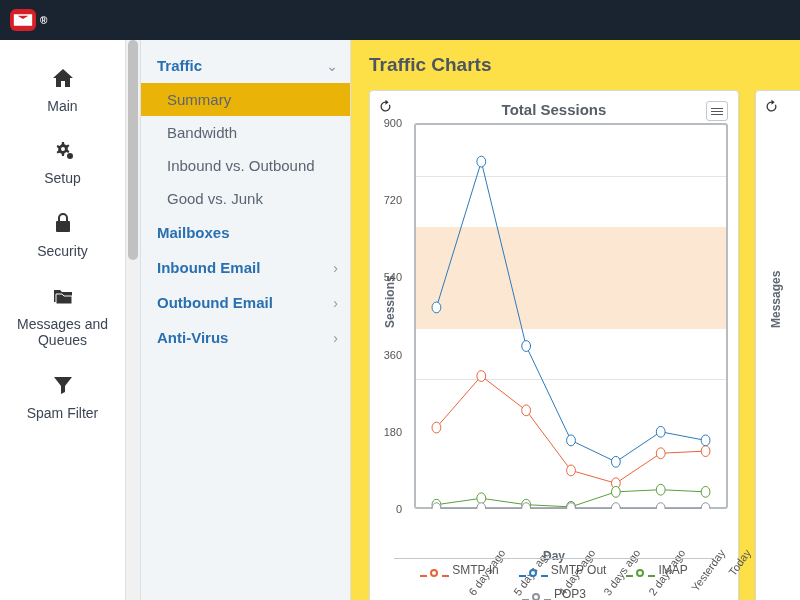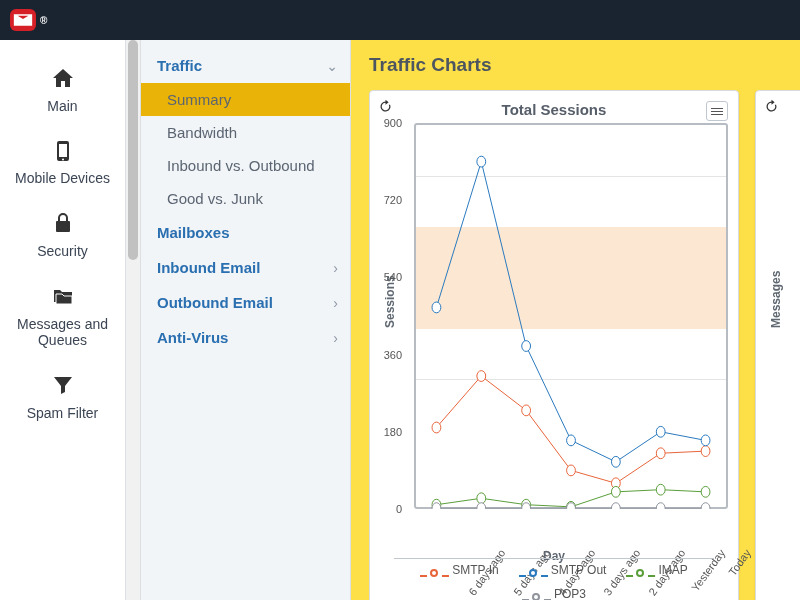--- a/index.html
+++ b/index.html
@@ -73,23 +73,24 @@
 <div class="body">
  <div class="nav" id="nav">
       <div class="nav-item">
         <span><svg viewBox="0 0 24 24">
             <path d="M12 3l10 9h-3v9h-5v-6H10v6H5v-9H2z"></path>
           </svg></span>
         <span>Main</span>
       </div>
       <div class="nav-item">
         <span><svg viewBox="0 0 24 24">
-            <path d="M8 2h8a2 2 0 0 1 2 2v16a2 2 0 0 1-2 2H8a2 2 0 0 1-2-2V4a2 2 0 0 1 2-2zm0 3v13h8V5zM12 19.5a1 1 0 1 0 0 2 1 1 0 0 0 0-2z"></path>
-          </svg></span>
-        <span>Mobile Devices</span>
+            <path d="M11 3h2l.4 2.2a7 7 0 0 1 1.9 1.1l2.1-.9 1 1.7-1.7 1.5a7 7 0 0 1 0 2.2l1.7 1.5-1 1.7-2.1-.9a7 7 0 0 1-1.9 1.1L13 17h-2l-.4-2.2a7 7 0 0 1-1.9-1.1l-2.1.9-1-1.7 1.7-1.5a7 7 0 0 1 0-2.2L5.6 7.7l1-1.7 2.1.9A7 7 0 0 1 10.6 5.2zM12 8a2 2 0 1 0 0 4 2 2 0 0 0 0-4z"></path>
+            <circle cx="19" cy="17" r="3"></circle>
+          </svg></span>
+        <span>Setup</span>
       </div>
       <div class="nav-item">
         <span><svg viewBox="0 0 24 24">
             <path d="M7 10V7a5 5 0 1 1 10 0v3h1a1 1 0 0 1 1 1v9a1 1 0 0 1-1 1H6a1 1 0 0 1-1-1v-9a1 1 0 0 1 1-1zm2 0h6V7a3 3 0 0 0-6 0z"></path>
           </svg></span>
         <span>Security</span>
       </div>
       <div class="nav-item">
         <span><svg viewBox="0 0 24 24">
             <path d="M3 6h6l2 2h10v10H3z"></path>

